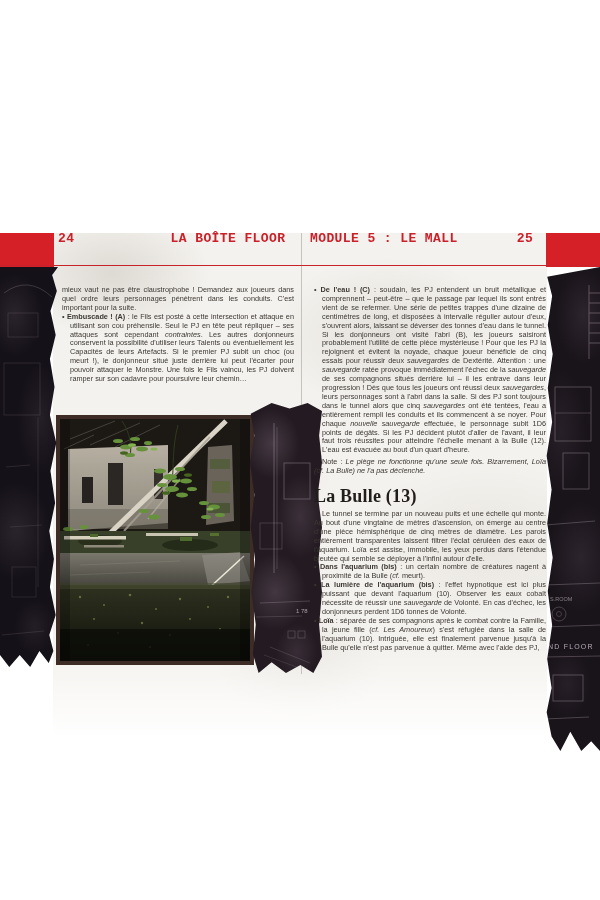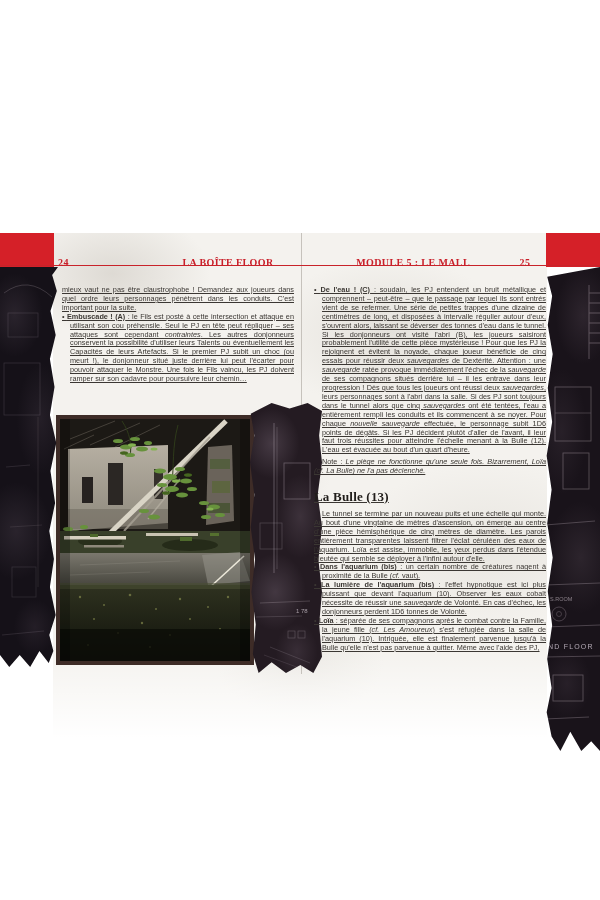--- a/index.html
+++ b/index.html
@@ -18,37 +18,37 @@
   .paper:after{content:"";position:absolute;left:0;right:0;bottom:0;height:90px;
     background:linear-gradient(rgba(255,255,255,0),#ffffff);}
 
   .divider{position:absolute;left:301px;top:233px;width:1px;height:441px;background:#c6c2bc;z-index:2;}
 
   .red-tab{position:absolute;top:233px;height:34px;background:#d52028;z-index:5;}
   .red-tab.l{left:0;width:54px;}
   .red-tab.r{left:546px;width:54px;}
   .red-rule{position:absolute;left:0;top:265px;width:600px;height:1.4px;background:#c8232a;z-index:5;}
 
-  .hdr{position:absolute;top:257px;height:11px;z-index:6;color:#c9202a;
-       font-family:Liberation Serif, serif;font-weight:bold;font-size:10px;line-height:11px;
+  .hdr{position:absolute;top:233px;height:11px;z-index:6;color:#c9202a;
+       font-family:Liberation Mono, monospace;font-weight:bold;font-size:13px;line-height:11px;
        letter-spacing:.4px;white-space:nowrap;}
   #num-l{left:58px;}
   #title-l{left:148px;width:160px;text-align:center;}
-  #title-r{left:310px;width:160px;text-align:right;}
+  #title-r{left:310px;width:160px;text-align:left;}
   #num-r{left:514px;width:22px;text-align:center;}
 
   .textcol{position:absolute;width:232px;z-index:6;color:#3b3733;
-           font-size:7.3px;line-height:8.9px;text-align:justify;text-decoration:underline;}
+           font-size:7.3px;line-height:8.9px;text-align:justify;}
   .leftcol{left:62px;top:286px;}
   .rightcol{left:314px;top:286px;}
   .para{margin:0;}
   .para.bullet{padding-left:8px;text-indent:-8px;}
   .para.indent{text-indent:8px;}
   .para.note{margin-top:3px;margin-bottom:2px;text-indent:8px;}
-  .para.h2{font-family:"Liberation Serif",serif;font-weight:bold;font-size:13px;line-height:15px;
+  .para.h2{font-family:"Liberation Serif",serif;font-weight:bold;font-size:18px;line-height:15px;
            margin:13px 0 6px;color:#201d1a;text-align:left;text-indent:0;letter-spacing:.2px;}
   .b{font-weight:bold;} .i{font-style:italic;}
 
   
   .photo{position:absolute;left:56px;top:415px;width:190px;height:242px;z-index:3;
          border:4px solid #3e2c27;background:#17140f;box-shadow:inset 0 0 14px rgba(0,0,0,.65);}
   .photo svg{display:block;}
 
   
   .grunge{position:absolute;z-index:4;}
@@ -102,21 +102,21 @@
 
   <div class="textcol leftcol">
       <div class="para plain"><span>mieux vaut ne pas être claustrophobe ! Demandez aux joueurs dans quel ordre leurs personnages pénètrent dans les conduits. C'est important pour la suite.</span></div>
       <div class="para bullet"><span>•  </span><span class="b">Embuscade ! (A)</span><span> : le Fils est posté à cette intersection et attaque en utilisant son cou préhensile. Seul le PJ en tête peut répliquer – ses attaques sont cependant </span><span class="i">contraintes</span><span>. Les autres donjonneurs conservent la possibilité d'utiliser leurs Talents ou éventuellement les Capacités de leurs Artefacts. Si le premier PJ subit un choc (ou meurt !), le donjonneur situé juste derrière lui peut l'écarter pour pouvoir attaquer le Monstre. Une fois le Fils vaincu, les PJ doivent ramper sur son cadavre pour poursuivre leur chemin…</span></div>
     </div>
   <div class="textcol rightcol">
       <div class="para bullet"><span>•  </span><span class="b">De l'eau ! (C)</span><span> : soudain, les PJ entendent un bruit métallique et comprennent – peut-être – que le passage par lequel ils sont entrés vient de se refermer. Une série de petites trappes d'une dizaine de centimètres de long, et disposées à intervalle régulier autour d'eux, s'ouvrent alors, laissant se déverser des tonnes d'eau dans le tunnel. Si les donjonneurs ont visité l'abri (B), les joueurs saisiront probablement l'utilité de cette pièce mystérieuse ! Pour que les PJ la rejoignent et évitent la noyade, chaque joueur bénéficie de cinq essais pour réussir deux </span><span class="i">sauvegardes</span><span> de Dextérité. Attention : une </span><span class="i">sauvegarde</span><span> ratée provoque immédiatement l'échec de la </span><span class="i">sauvegarde</span><span> de ses compagnons situés derrière lui – il les entrave dans leur progression ! Dès que tous les joueurs ont réussi deux </span><span class="i">sauvegardes</span><span>, leurs personnages sont à l'abri dans la salle. Si des PJ sont toujours dans le tunnel alors que cinq </span><span class="i">sauvegardes</span><span> ont été tentées, l'eau a entièrement rempli les conduits et ils commencent à se noyer. Pour chaque </span><span class="i">nouvelle sauvegarde</span><span> effectuée, le personnage subit 1D6 points de dégâts. Si les PJ décident plutôt d'aller de l'avant, il leur faut trois réussites pour atteindre l'échelle menant à la Bulle (12). L'eau est évacuée au bout d'un quart d'heure.</span></div>
       <div class="para note"><span>Note : </span><span class="i">Le piège ne fonctionne qu'une seule fois. Bizarrement, Loïa (cf. La Bulle) ne l'a pas déclenché.</span></div>
       <div class="para h2"><span>La Bulle (13)</span></div>
       <div class="para indent"><span>Le tunnel se termine par un nouveau puits et une échelle qui monte. Au bout d'une vingtaine de mètres d'ascension, on émerge au centre d'une pièce hémisphérique de cinq mètres de diamètre. Les parois entièrement transparentes laissent filtrer l'éclat céruléen des eaux de l'aquarium. Loïa est assise, immobile, les yeux perdus dans l'étendue bleutée qui semble se déployer à l'infini autour d'elle.</span></div>
-      <div class="para bullet"><span>•  </span><span class="b">Dans l'aquarium (bis)</span><span> : un certain nombre de créatures nagent à proximité de la Bulle (</span><span class="i">cf.</span><span> vaut).</span></div>
+      <div class="para bullet"><span>•  </span><span class="b">Dans l'aquarium (bis)</span><span> : un certain nombre de créatures nagent à proximité de la Bulle (</span><span class="i">cf.</span><span> meurt).</span></div>
       <div class="para bullet"><span>•  </span><span class="b">La lumière de l'aquarium (bis)</span><span> : l'effet hypnotique est ici plus puissant que devant l'aquarium (10). Observer les eaux cobalt nécessite de réussir une </span><span class="i">sauvegarde</span><span> de Volonté. En cas d'échec, les donjonneurs perdent 1D6 tonnes de Volonté.</span></div>
       <div class="para bullet"><span>•  </span><span class="b">Loïa</span><span> : séparée de ses compagnons après le combat contre la Famille, la jeune fille (</span><span class="i">cf. Les Amoureux</span><span>) s'est réfugiée dans la salle de l'aquarium (10). Intriguée, elle est finalement parvenue jusqu'à la Bulle qu'elle n'est pas parvenue à quitter. Même avec l'aide des PJ,</span></div>
     </div>
 
   <div class="photo">
     <svg viewBox="0 0 190 242" width="190" height="242" preserveAspectRatio="none">
       <defs>
         <linearGradient id="pw" x1="0" y1="0" x2="0" y2="1">
           <stop offset="0" stop-color="#b6afa2"></stop>
             <stop offset="1" stop-color="#8d887c"></stop>

